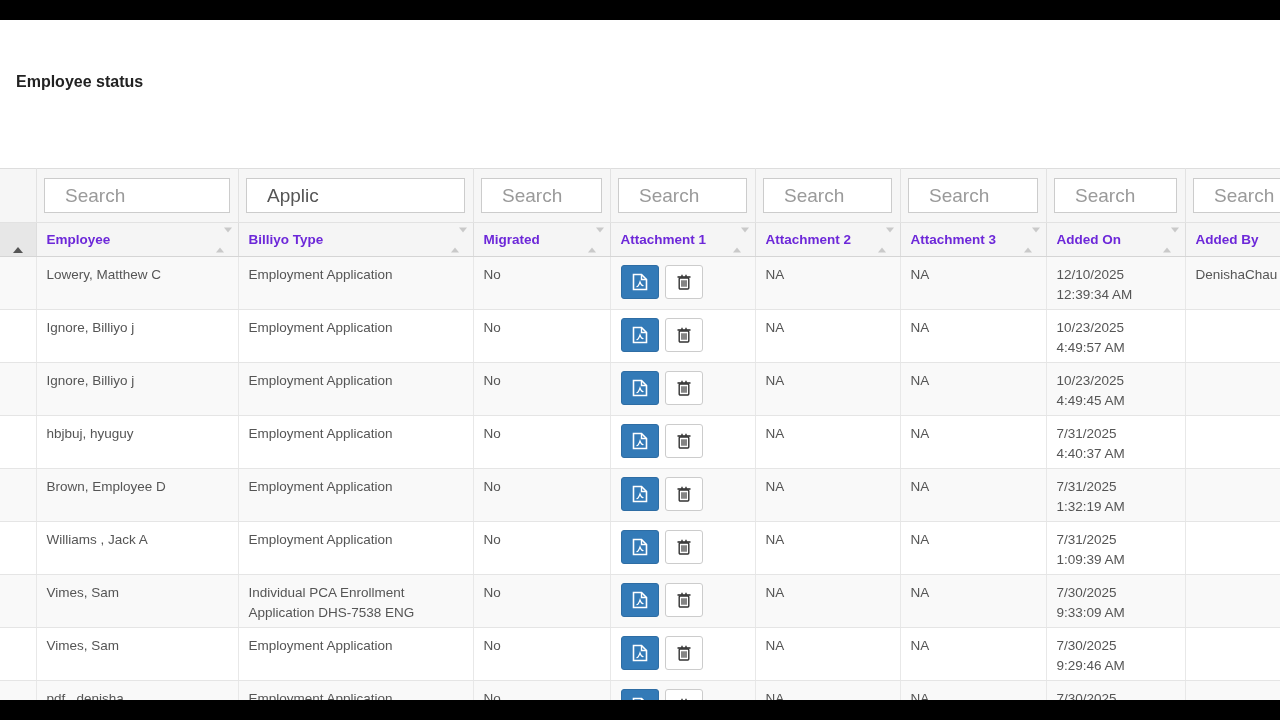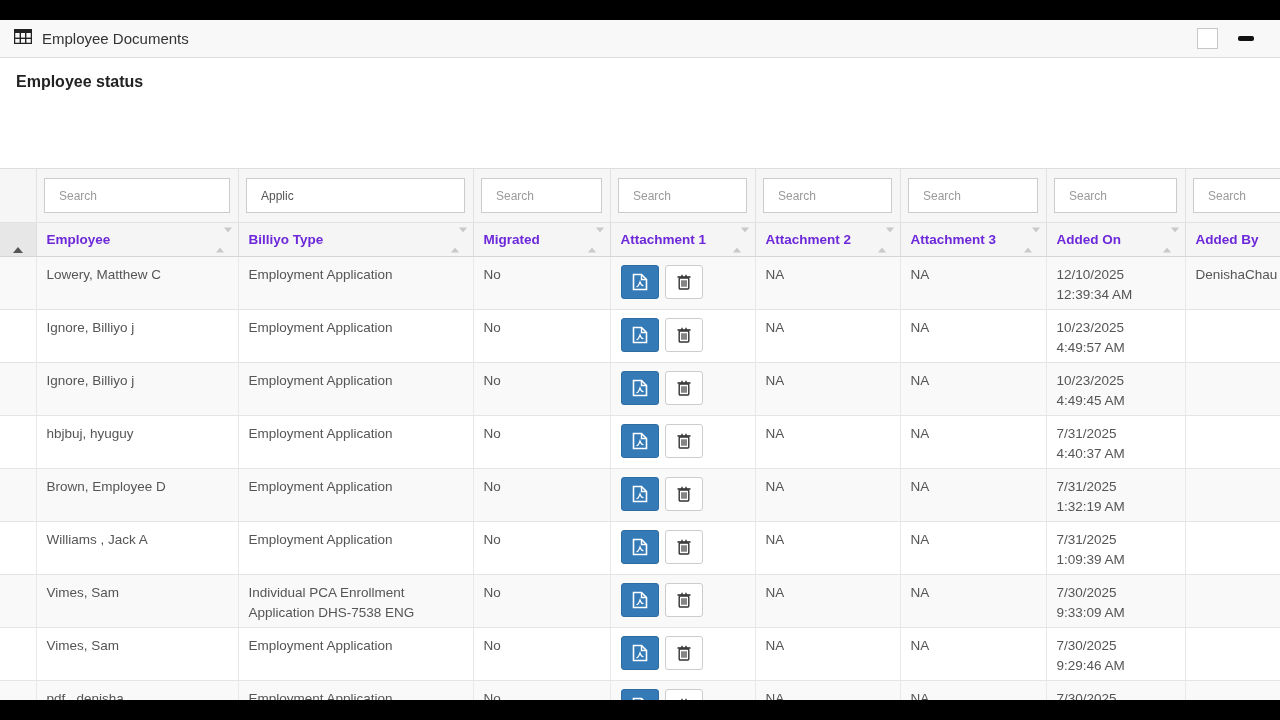--- a/index.html
+++ b/index.html
@@ -29,22 +29,22 @@
     display:flex; align-items:center; justify-content:center; }
 
   
   .table-wrap { position:absolute; left:0; top:148px; width:1280px; height:532px;
     overflow:hidden; }
   table { width:1335px; table-layout:fixed; border-collapse:collapse;
     border-top:1px solid #ddd; }
   thead td.search-cell { background:#f6f6f6; height:54px; border-right:1px solid #e2e2e2;
     border-bottom:1px solid #e2e2e2; vertical-align:middle; }
   .search-input { display:block; margin:0 auto; width:calc(100% - 15px); height:35px;
-    border:1px solid #ccc; background:#fff; font-size:12px; color:#555;
-    padding-left:14px; font-family:inherit; }
+    border:1px solid #ccc; background:#fff; font-size:19px; color:#555;
+    padding-left:20px; font-family:inherit; }
   .search-input::placeholder { color:#9a9a9a; }
   th { height:34px; background:#f5f5f5; border-right:1px solid #ddd;
     border-bottom:1px solid #d5d5d5; font-size:13.5px; color:#6d28d9; text-align:left;
     padding-left:10px; position:relative; cursor:pointer; }
   th.sel-col { background:#e7e7e7; text-align:center; padding-left:0; }
   .sort-glyphs { position:absolute; right:6px; top:50%; transform:translateY(-50%); }
   .tri { width:0; height:0; border-left:4px solid transparent; border-right:4px solid transparent; }
   .tri-up { border-bottom:5px solid #c9c9c9; margin-bottom:2px; }
   .tri-dn { border-top:5px solid #c9c9c9; }
   .tri-asc-active { width:0;height:0;border-left:5px solid transparent;
@@ -61,35 +61,20 @@
   .btn-trash { width:38px; height:34px; background:#fff; border:1px solid #ccc;
     border-radius:3px; display:flex; align-items:center; justify-content:center;
     cursor:pointer; }
   .date-line { display:block; }
 </style>
 </head>
 <body>
 
 <div class="stage">
 
-  <div class="panel-header">
-    <span>
-      <svg width="18" height="15" viewBox="0 0 18 15">
-        <rect x="0.5" y="0.5" width="17" height="14" fill="none" stroke="#222" stroke-width="1.5"></rect>
-        <rect x="0" y="0" width="18" height="4" fill="#222"></rect>
-        <line x1="6.3" y1="4" x2="6.3" y2="15" stroke="#222" stroke-width="1.4"></line>
-        <line x1="11.7" y1="4" x2="11.7" y2="15" stroke="#222" stroke-width="1.4"></line>
-        <line x1="0" y1="9.3" x2="18" y2="9.3" stroke="#222" stroke-width="1.4"></line>
-      </svg>
-    </span>
-    <span class="panel-title">Employee Documents</span>
-    <span class="ph-spacer"></span>
-    <div class="btn-maximize"></div>
-    <div class="btn-collapse"></div>
-  </div>
 
   <div class="filter-label">Employee status</div>
 
 
   <div class="table-wrap">
     <table>
       <colgroup>
         <col style="width:36px">
           <col style="width:202px">
           <col style="width:235px">

